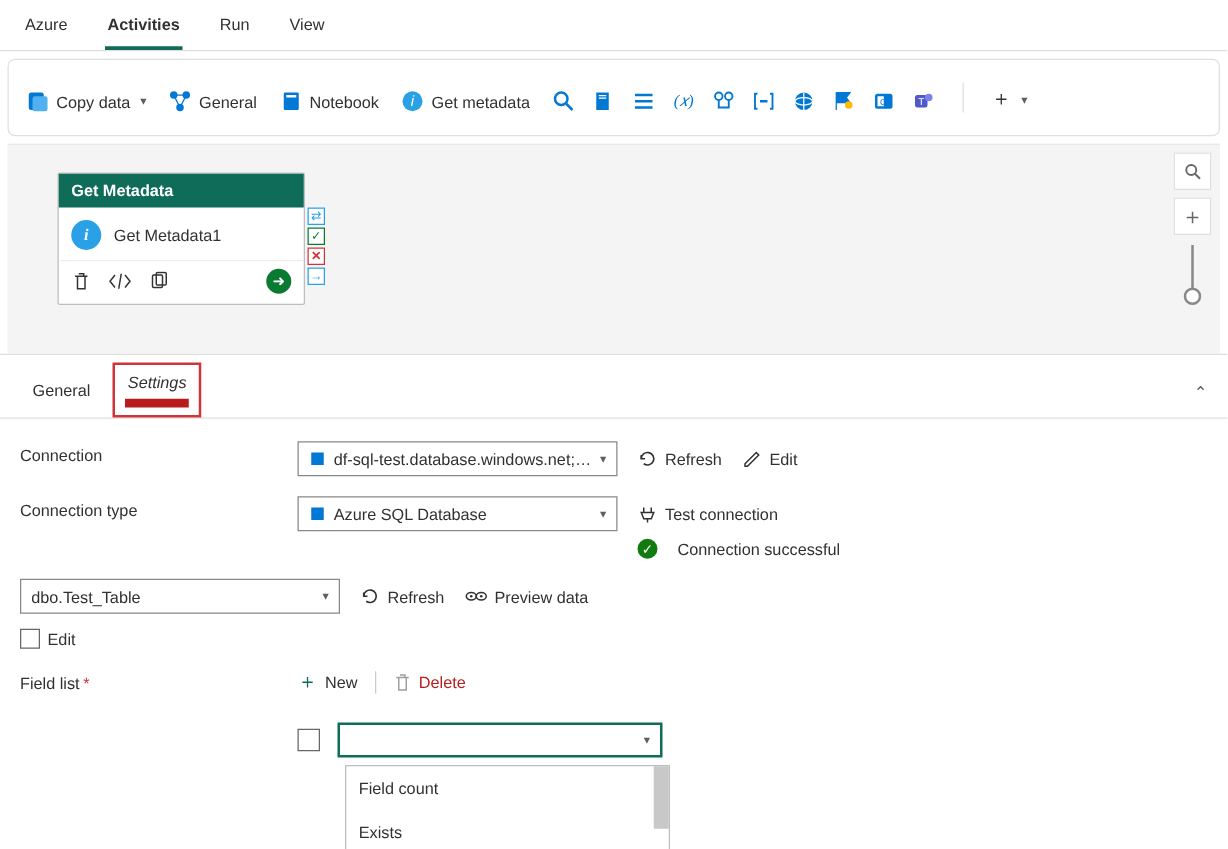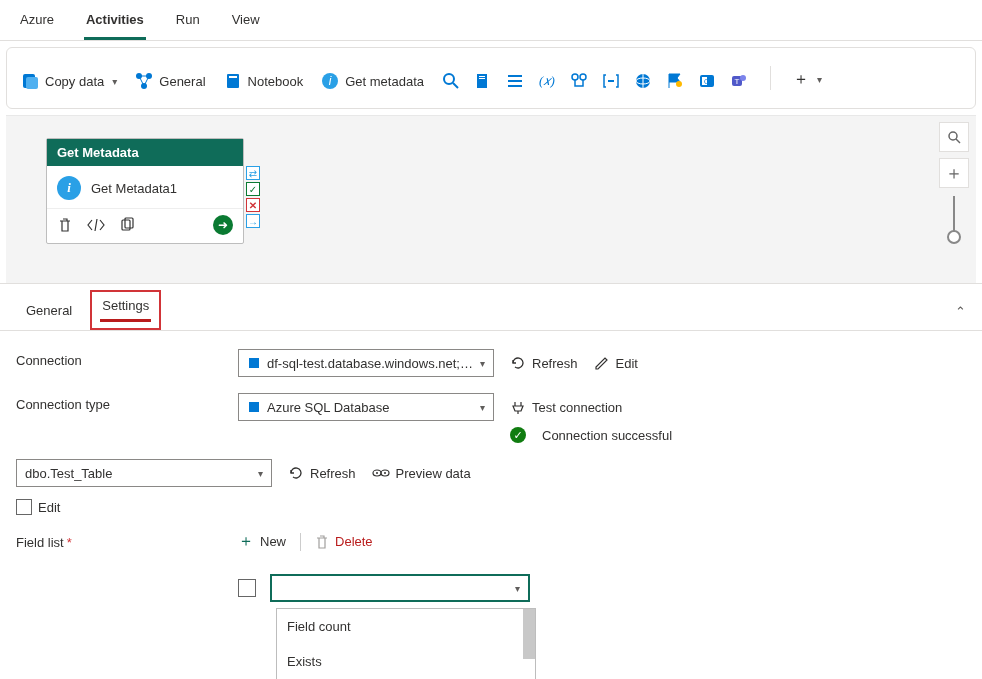--- a/index.html
+++ b/index.html
@@ -36,21 +36,21 @@
   .node-side { position:absolute; left:240px; top:50px; display:flex; flex-direction:column; gap:2px; }
   .node-side .sq { width:14px; height:14px; border:1px solid #2aa0e6; background:#fff; display:flex; align-items:center; justify-content:center; font-size:10px; }
   .sq.green { color:#0a7a32; border-color:#0a7a32; }
   .sq.red { color:#d13438; border-color:#d13438; font-weight:bold; }
   .sq.blue { color:#2aa0e6; }
   .sq.arrow { color:#2aa0e6; }
 
   
   .panel-tabs-row { display:flex; align-items:center; padding:8px 16px 0 16px; border-top:1px solid #e1dfdd; background:#fff; }
   .panel-tab { padding:8px 10px 10px 10px; cursor:pointer; margin-right:8px; }
-  .panel-tab.active { border-bottom:3px solid #b91c1c; font-weight:400; }
+  .panel-tab.active { border-bottom:7px solid #b91c1c; font-weight:400;font-style:italic; }
   .settings-highlight { border:2px solid #d13438; padding:4px 8px 6px 8px; margin-top:-2px; }
   .panel-collapse { margin-left:auto; color:#605e5c; cursor:pointer; }
   .panel-body { padding: 18px 16px 30px 16px; border-top:1px solid #e1dfdd; }
   .form-row { display:flex; align-items:flex-start; margin-bottom:16px; }
   .form-label { width:222px; padding-top:4px; }
   .req { color:#d13438; margin-left:3px; }
   .form-controls { flex:1; display:flex; flex-direction:column; gap:6px; }
   .ctrl-line { display:flex; align-items:center; gap:16px; }
   .select-box { width:256px; height:28px; border:1px solid #8a8886; background:#fff; display:flex; align-items:center; padding:0 8px; gap:6px; cursor:pointer; position:relative; }
   .select-box .chev { margin-left:auto; font-size:10px; color:#605e5c; }

